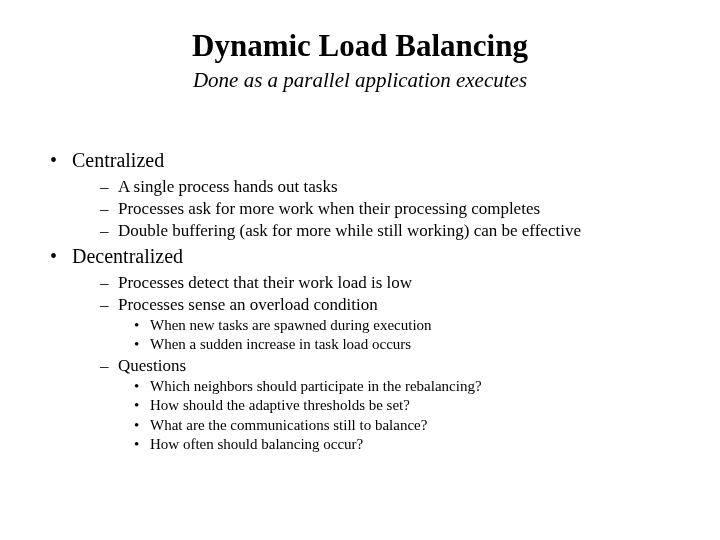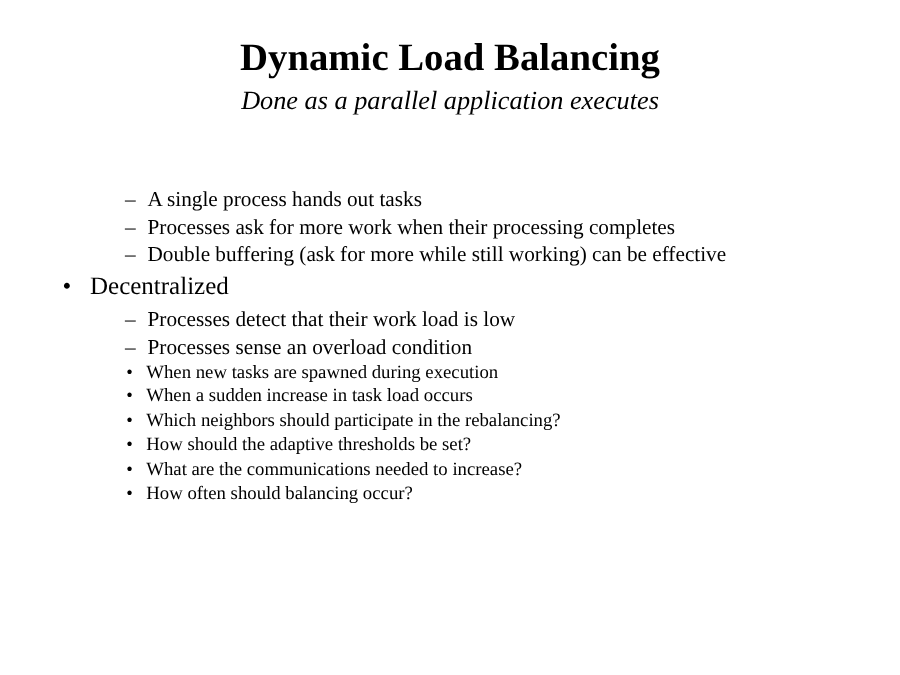--- a/index.html
+++ b/index.html
@@ -44,45 +44,47 @@
       position: relative;
     }
     li.level2::before {
       content: "–";
       position: absolute;
       left: -18px;
       top: 0;
     }
     li.level3 {
       font-size: 15px;
-      margin-left: 87px;
+      margin-left: 120px;
       line-height: 1.3;
       position: relative;
     }
     li.level3::before {
       content: "•";
       position: absolute;
       left: -16px;
       top: 0;
     }
     .gap-top { margin-top: 4px; }
   </style>
 </head>
 <body>
 
 <h1 class="title">Dynamic Load Balancing</h1>
 <h2 class="subtitle">Done as a parallel application executes</h2>
 
 <ul>
+  <li class="level1">Centralized</li>
   <li class="level2">A single process hands out tasks</li>
   <li class="level2">Processes ask for more work when their processing completes</li>
   <li class="level2">Double buffering (ask for more while still working) can be effective</li>
 
   <li class="level1 gap-top">Decentralized</li>
   <li class="level2">Processes detect that their work load is low</li>
   <li class="level2">Processes sense an overload condition</li>
   <li class="level3">When new tasks are spawned during execution</li>
   <li class="level3">When a sudden increase in task load occurs</li>
+  <li class="level2">Questions</li>
   <li class="level3">Which neighbors should participate in the rebalancing?</li>
   <li class="level3">How should the adaptive thresholds be set?</li>
-  <li class="level3">What are the communications needed to increase?</li>
+  <li class="level3">What are the communications still to balance?</li>
   <li class="level3">How often should balancing occur?</li>
 </ul>
 
 </body></html>

